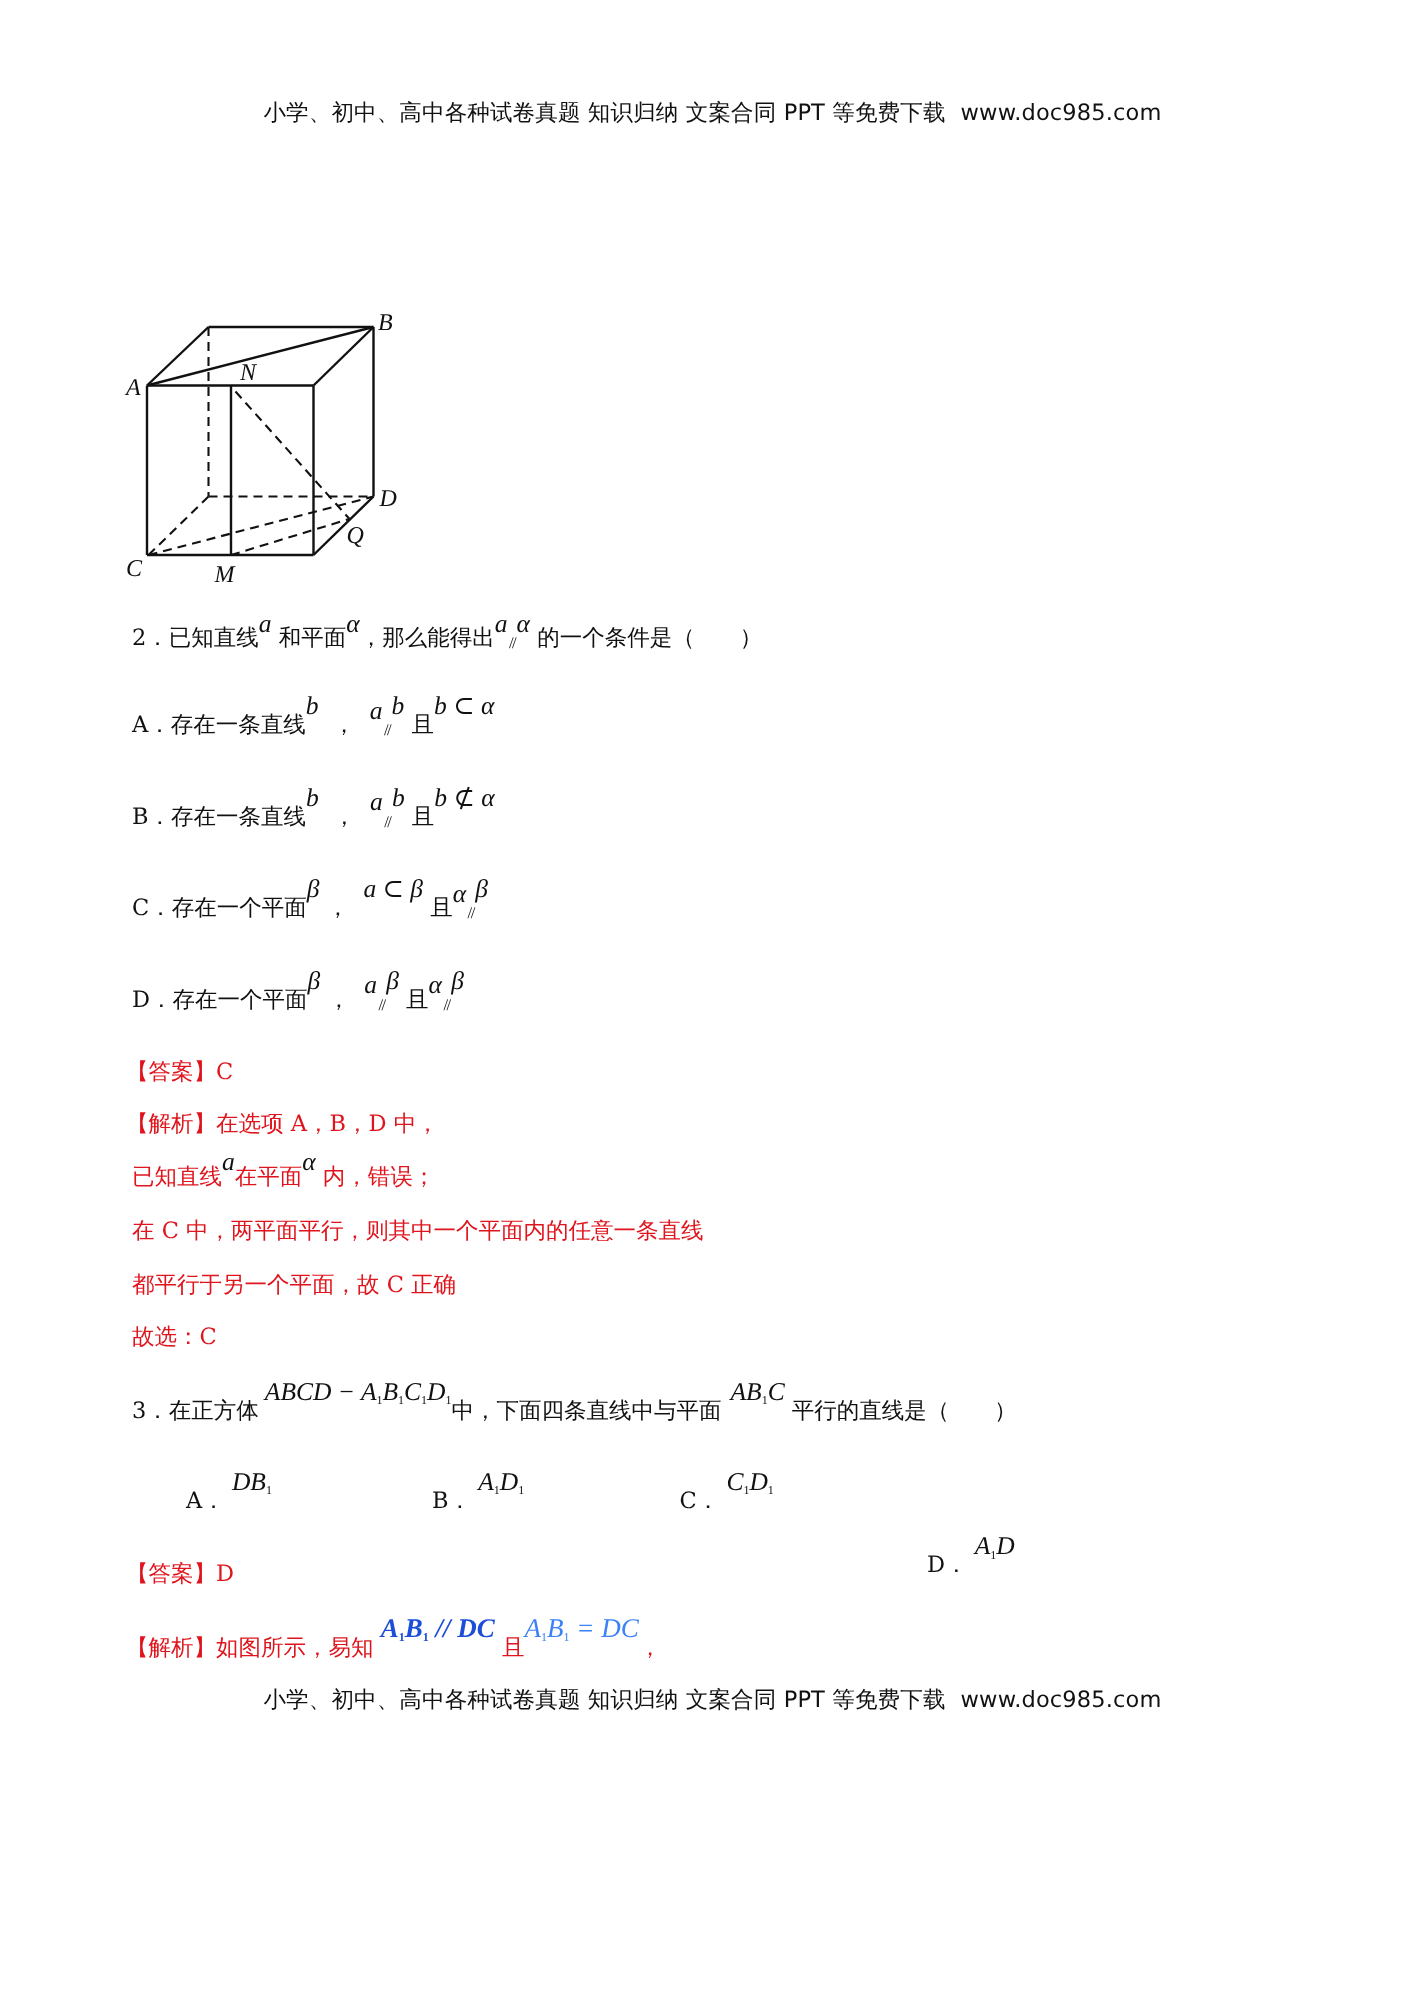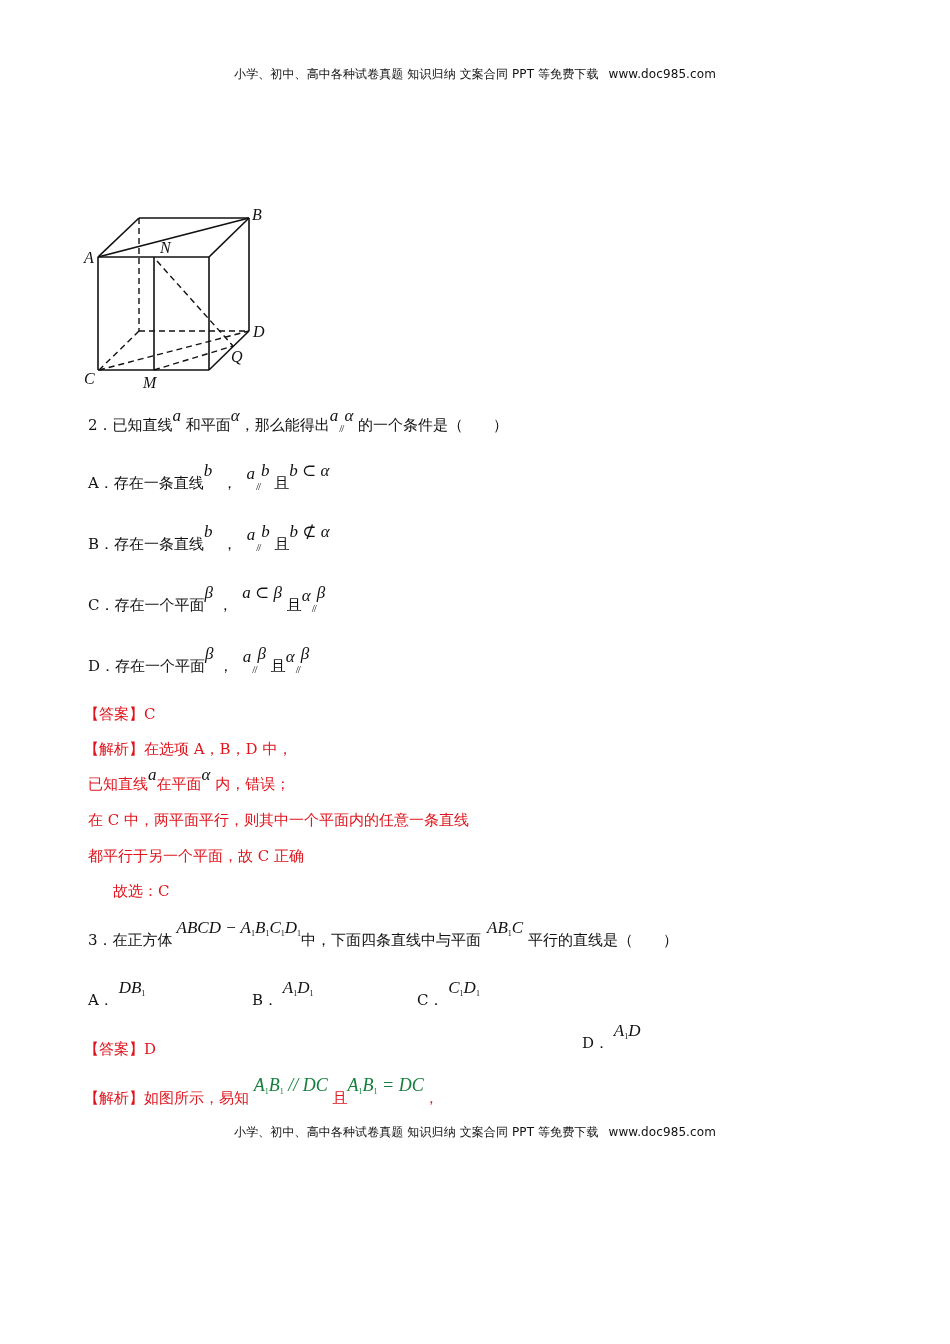--- a/index.html
+++ b/index.html
@@ -1,29 +1,29 @@
 <!DOCTYPE html>
 <html><head>
   <meta charset="utf-8">
   <style>
     html, body { margin: 0; padding: 0; background: #ffffff; }
     body { width: 950px; height: 1344px; position: relative; overflow: hidden;
            font-family: "DejaVu Serif", "Liberation Serif", serif; color: #111; }
     .hdr { position: absolute; left: 0; width: 950px; text-align: center;
-           font-family: "DejaVu Sans", "Liberation Sans", sans-serif; font-size: 12px; color: #111;
+           font-family: "DejaVu Sans", "Liberation Sans", sans-serif; font-size: 15px; color: #111;
            letter-spacing: 0.1px; }
     .hdr .url { margin-left: 10px; }
     .line { position: absolute; left: 88px; font-size: 15px; white-space: nowrap; line-height: 20px; }
     .red { color: #e0141c; text-align: center; }
     .m { font-family: "Liberation Serif", "DejaVu Serif", serif; font-style: italic; font-size: 17px; position: relative; }
     .up { top: -9px; }
     .upb { top: -12px; }
     .par { font-style: normal; font-size: 11px; position: relative; top: 2px; letter-spacing: -1px; margin: 0 1px; }
     .sub { font-style: normal; font-size: 8px; position: relative; top: 3px; }
-    .opt { position: absolute; font-size: 15px; white-space: nowrap; }
+    .opt { position: absolute; font-size: 15px; white-space: nowrap; margin-left: 36px; }
     svg text { font-family: "Liberation Serif", "DejaVu Serif", serif; font-style: italic; font-size: 16px; fill: #111; }
   </style>
 </head>
 <body>
 
 <div class="hdr" style="top:66px;">
   <span>小学、初中、高中各种试卷真题 知识归纳 文案合同 PPT 等免费下载</span><span class="url">www.doc985.com</span>
 </div>
 
 <svg style="position:absolute;left:80px;top:200px;" width="200" height="195" viewBox="80 200 200 195">
@@ -89,21 +89,21 @@
 <div class="line red" style="top:739px; left:84px;">
   <span>【解析】</span><span>在选项 A，B，D 中，</span>
 </div>
 
 <div class="line red" style="top:774px;">
   <span>已知直线</span><span class="m up" style="color:#111">a</span><span>在平面</span><span class="m up" style="color:#111">α</span> <span>内，错误；</span>
 </div>
 
 <div class="line red" style="top:810px;">在 C 中，两平面平行，则其中一个平面内的任意一条直线</div>
 <div class="line red" style="top:846px;">都平行于另一个平面，故 C 正确</div>
-<div class="line red" style="top:881px;margin-left:25px;">故选：C</div>
+<div class="line red" style="top:881px;">故选：C</div>
 
 <div class="line" style="top:930px;">
   <span>3．</span><span>在正方体</span><span class="m upb" style="margin-left:4px;"><span>ABCD − A</span><span class="sub">1</span><span>B</span><span class="sub">1</span><span>C</span><span class="sub">1</span><span>D</span><span class="sub">1</span></span><span>中，下面四条直线中与平面</span><span class="m upb" style="margin-left:6px;"><span>AB</span><span class="sub">1</span><span>C</span></span> <span>平行的直线是（　　）</span>
 </div>
 
 <div class="opt" style="top:990px; left:88px;">
   <span>A．</span>
   <span class="m upb"><span>DB</span><span class="sub">1</span></span>
 </div>
 <div class="opt" style="top:990px; left:252px;">
@@ -118,19 +118,19 @@
   <span>D．</span>
   <span class="m upb"><span>A</span><span class="sub">1</span><span>D</span></span>
 </div>
 
 <div class="line red" style="top:1039px; left:84px;">
   <span>【答案】</span><span>D</span>
 </div>
 
 <div class="line red" style="top:1087px; left:84px;">
   <span>【解析】</span><span>如图所示，易知</span>
-  <span class="m upb" style="color:#15803d;font-size:18px;"><span>A</span><span class="sub">1</span><span>B</span><span class="sub">1</span> <span>// DC</span></span>
-  <span>且</span><span class="m upb" style="color:#15803d;font-size:18px;"><span>A</span><span class="sub">1</span><span>B</span><span class="sub">1</span> <span>= DC</span></span><span>，</span>
+  <span class="m upb" style="color:#1d4ed8;font-size:18px;font-weight:bold;"><span>A</span><span class="sub">1</span><span>B</span><span class="sub">1</span> <span>// DC</span></span>
+  <span>且</span><span class="m upb" style="color:#3b82f6;font-size:18px;"><span>A</span><span class="sub">1</span><span>B</span><span class="sub">1</span> <span>= DC</span></span><span>，</span>
 </div>
 
 <div class="hdr" style="top:1124px;">
   <span>小学、初中、高中各种试卷真题 知识归纳 文案合同 PPT 等免费下载</span><span class="url">www.doc985.com</span>
 </div>
 
 </body></html>

